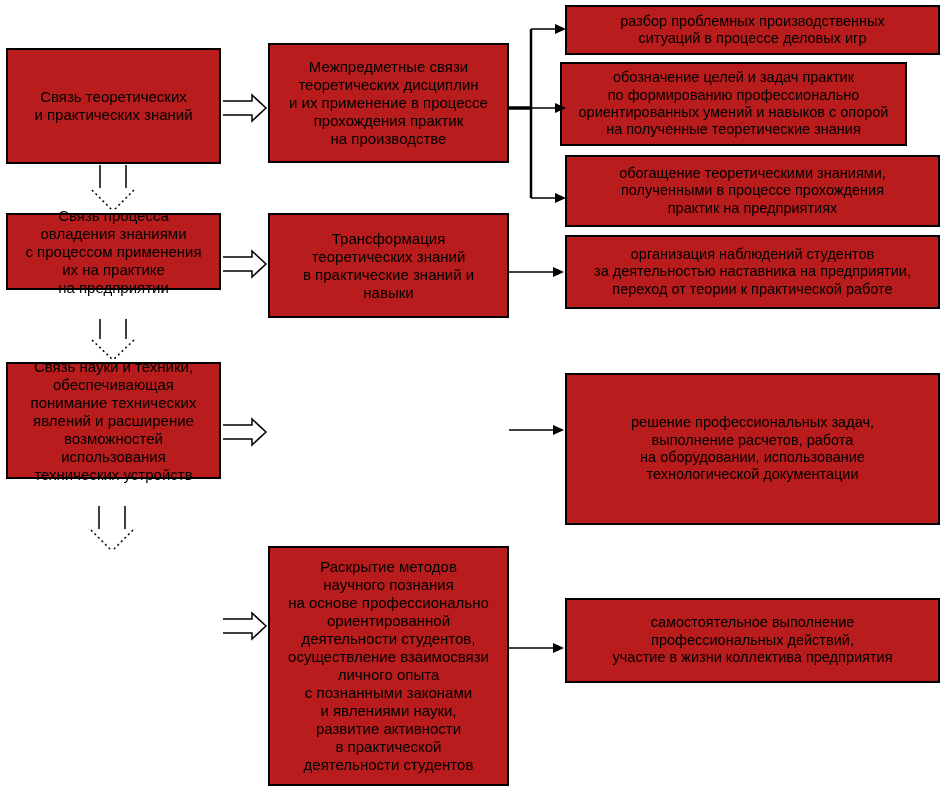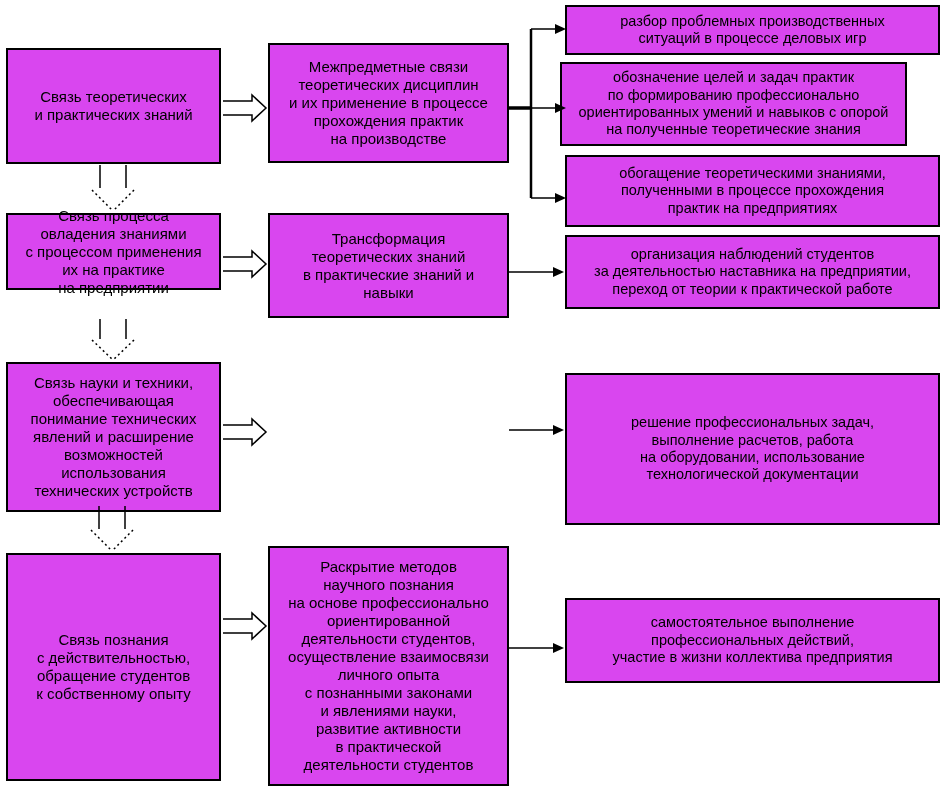--- a/index.html
+++ b/index.html
@@ -7,21 +7,21 @@
     position:relative;
     width:946px;height:788px;
     background:#ffffff;
     font-family:"Liberation Sans", sans-serif;
     color:#000;
     overflow:hidden;
   }
   .box{
     position:absolute;
     border:2px solid #000;
-    background:#d946ef;
+    background:#b91c1c;
     box-sizing:border-box;
     display:flex;
     align-items:center;
     justify-content:center;
     text-align:center;
     padding:3px 4px;
   }
   .box span{
     white-space:pre-line;
     font-size:15px;
@@ -42,34 +42,28 @@
     <span>Связь теоретических
 и практических знаний</span>
   </div>
   <div class="box" style="left:6px;top:213px;width:215px;height:77px">
     <span>Связь процесса
 овладения знаниями
 с процессом применения
 их на практике
 на предприятии</span>
   </div>
-  <div class="box" style="left:6px;top:362px;width:215px;height:150px">
+  <div class="box" style="left:6px;top:362px;width:215px;height:117px">
     <span>Связь науки и техники,
 обеспечивающая
 понимание технических
 явлений и расширение
 возможностей
 использования
 технических устройств</span>
-  </div>
-  <div class="box" style="left:6px;top:553px;width:215px;height:228px">
-    <span>Связь познания
-с действительностью,
-обращение студентов
-к собственному опыту</span>
   </div>
 
   <div class="box" style="left:268px;top:43px;width:241px;height:120px">
     <span>Межпредметные связи
 теоретических дисциплин
 и их применение в процессе
 прохождения практик
 на производстве</span>
   </div>
   <div class="box" style="left:268px;top:213px;width:241px;height:105px">

